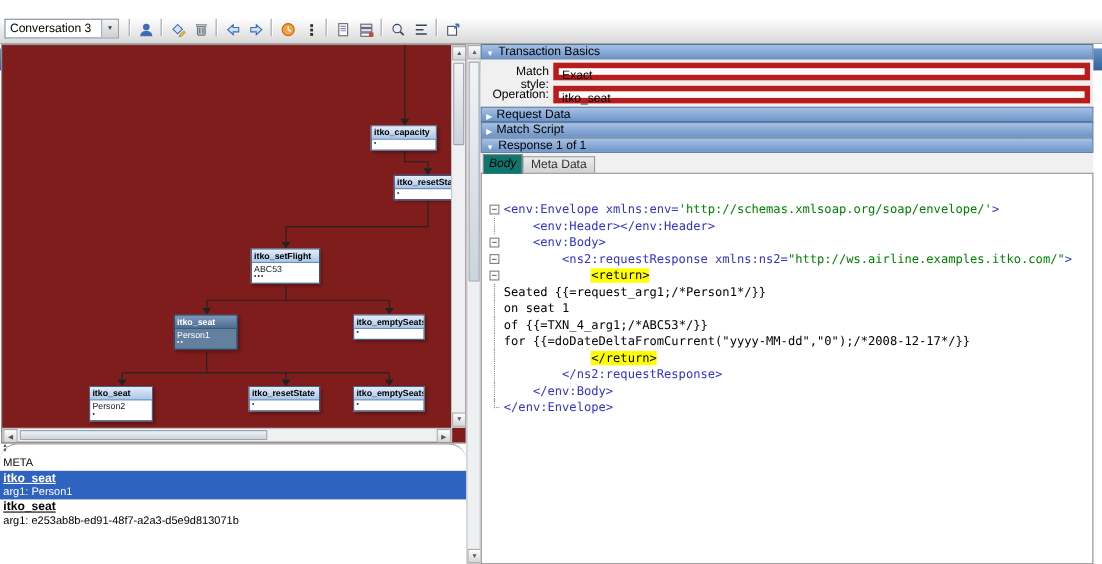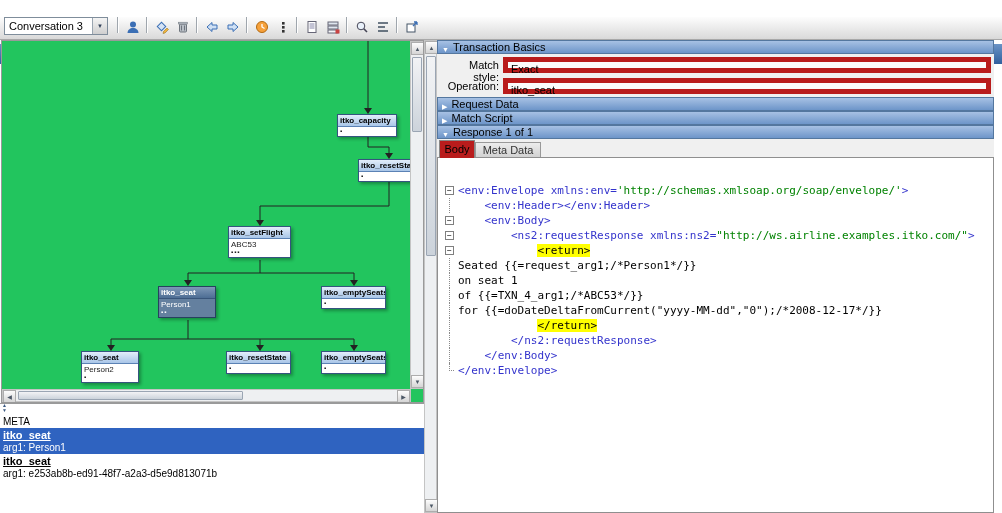--- a/index.html
+++ b/index.html
@@ -20,21 +20,21 @@
     display:flex; align-items:center; margin-right:6px; }
   .combo-text { flex:1; padding:0 4px; line-height:16px; overflow:hidden; white-space:nowrap; }
   .combo-btn { width:15px; height:16px; background:linear-gradient(#f4f4f4,#cfcfcf);
     border-left:1px solid #9aa5b0; font-size:6px; color:#33425a;
     display:flex; align-items:center; justify-content:center; }
   .tb-btn { width:21px; height:19px; display:flex; align-items:center; justify-content:center; }
   .tb-sep { width:2px; height:16px; border-left:1px solid #9fa6ad; border-right:1px solid #fff; margin:0 3px; }
 
   
   .tree-panel { position:absolute; left:1px; top:40px; width:423px; height:363px;
-    background:#22c55e; border:1px solid #9a9a9a; overflow:hidden; }
+    background:#7f1d1d; border:1px solid #9a9a9a; overflow:hidden; }
   .connectors { position:absolute; left:0; top:0; }
   .node { position:absolute; background:#fff; border:1px solid #35547f;
     box-shadow:2px 2px 3px rgba(0,0,0,.30); }
   .node-title { font-size:8px; font-weight:bold; white-space:nowrap; overflow:hidden;
     padding:1px 2px; background:linear-gradient(#e2edfa,#a9c6e8); border-bottom:1px solid #5b82b5; }
   .node-body { padding:1px 2px 2px 2px; }
   .node-sub { font-size:8px; white-space:nowrap; overflow:hidden; color:#222; }
   .node-dots { font-size:6px; line-height:6px; letter-spacing:1px; color:#111; }
   .node.selected { background:#64809f; border-color:#27415f; }
   .node.selected .node-title { background:linear-gradient(#7e98b7,#4d6d94); color:#fff; border-bottom-color:#39557a; }
@@ -47,21 +47,21 @@
     display:flex; align-items:center; justify-content:center; }
   .sb-thumb { position:absolute; background:linear-gradient(#f2f3f5,#ccd3db);
     border:1px solid #9aa5b3; border-radius:1px; }
   .tree-vscroll { left:408px; top:0; width:14px; height:348px; }
   .tree-hscroll { left:0; top:348px; width:409px; height:13px; }
 
   
   .splitter { position:absolute; left:2px; top:403px; width:10px; height:11px; }
   .split-arrow { display:block; font-size:5px; line-height:5px; color:#3c5a82; }
   .meta-panel { position:absolute; left:0; top:403px; width:424px; height:110px;
-    background:#fff; border-top:1px solid #9a9a9a; }
+    background:#fff; border-top:1px solid #9a9a9a;border-radius:16px; }
   .meta-title { padding:12px 3px 1px 3px; font-size:10px; }
   .meta-row { padding:1px 3px; height:26px; cursor:default; }
   .meta-row.selected { background:#2f63c0; color:#fff; }
   .meta-name { font-weight:bold; text-decoration:underline; font-size:11px; line-height:13px; }
   .meta-arg { font-size:10px; line-height:12px; }
 
   
   .mid-scroll { left:424px; top:40px; width:13px; height:473px; }
 
   
@@ -69,22 +69,22 @@
     background:#f0f0f0; }
   .bar { position:absolute; left:0; right:0; height:14px;
     background:linear-gradient(#a7c1e4,#6d95c9); border:1px solid #54779f;
     display:flex; align-items:flex-end; gap:4px; padding:0 4px; cursor:default; }
   .bar .tri { color:#fff; font-size:7px; line-height:7px; }
   .bar .bar-label { font-size:11px; color:#000; }
   .form-label { position:absolute; left:4px; width:58px; text-align:right; }
   .form-field { position:absolute; left:66px; right:3px; height:16px; background:#fbfbfb;
     border:5px solid #b91c1c; padding:1px 3px; line-height:13px; }
   .tab { position:absolute; text-align:center; cursor:default; }
-  .tab.active { left:2px; top:100px; width:36px; height:18px; background:#b91c1c;
-    border:1px solid #888; border-bottom:none; line-height:16px; z-index:2; }
+  .tab.active { left:2px; top:100px; width:36px; height:18px; background:#0f766e;
+    border:1px solid #888; border-bottom:none; line-height:16px; z-index:2;font-style:italic; }
   .tab.inactive { left:38px; top:102px; width:66px; height:16px;
     background:linear-gradient(#ececec,#d0d0d0); border:1px solid #999;
     border-bottom:none; line-height:14px; color:#333; }
   .editor { position:absolute; left:0; right:0; top:117px; bottom:0;
     background:#fff; border:1px solid #8f8f8f; }
   .code { position:absolute; left:1px; right:1px; top:1px; bottom:1px; overflow:hidden;
     padding:24px 2px 2px 4px; font-family:"DejaVu Sans Mono", monospace; font-size:11px; }
   .code-line { display:flex; height:15px; line-height:15px; white-space:pre; }
   .gutter { flex:0 0 15px; width:15px; position:relative; }
   .fold-box { position:absolute; left:2px; top:3px; width:9px; height:9px;

